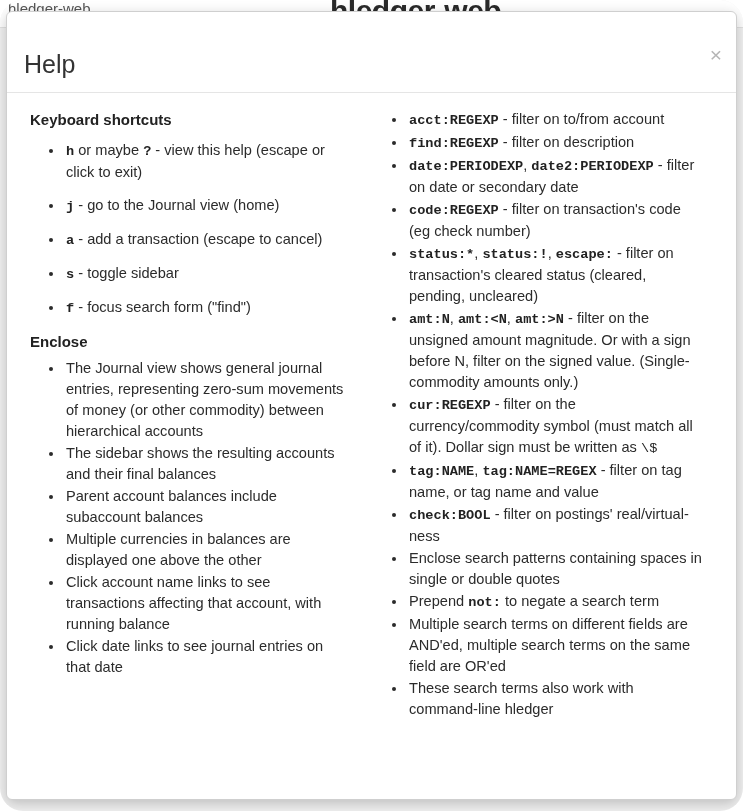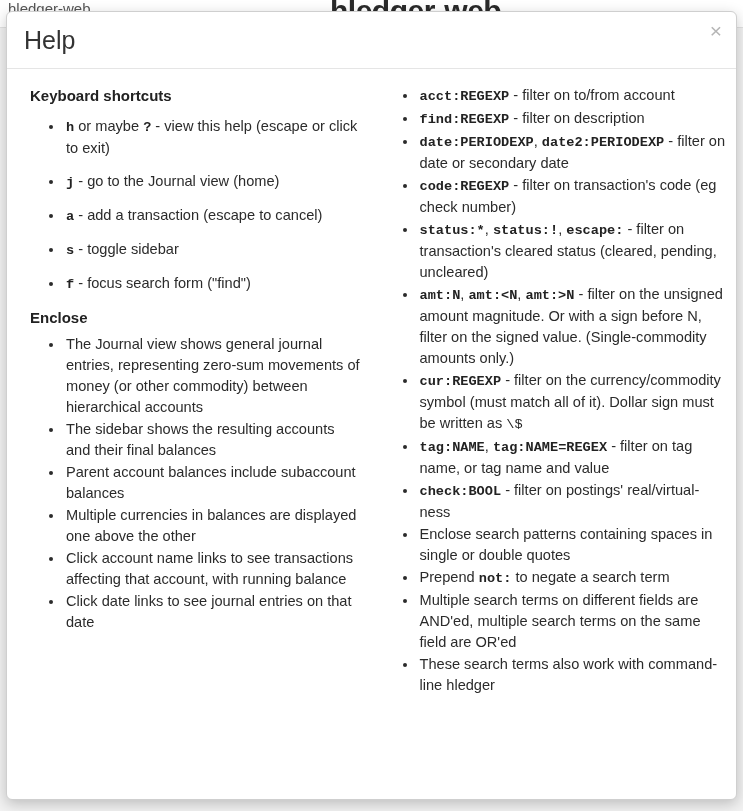--- a/index.html
+++ b/index.html
@@ -10,20 +10,21 @@
     height: 811px;
     font-family: "Liberation Sans", sans-serif;
     background: #ffffff;
   }
   #page {
     position: relative;
     width: 743px;
     height: 811px;
     overflow: hidden;
     background: #f2f2f2;
+    border-radius: 23px;
   }
   
   .bg-page {
     position: absolute;
     top: 0; left: 0; right: 0;
     height: 28px;
     background: #ffffff;
     border-bottom: 1px solid #e2e2e2;
   }
   .bg-brand {
@@ -61,20 +62,21 @@
     background: #ffffff;
     border: 1px solid #cfcfcf;
     border-radius: 6px;
     box-shadow: 0 4px 14px rgba(0,0,0,0.22);
     overflow: hidden;
   }
   .modal-header {
     position: relative;
     height: 57px;
     border-bottom: 1px solid #e5e5e5;
+    margin-top: 24px;
   }
   .modal-title {
     position: absolute;
     left: 17px;
     top: 14px;
     font-size: 25px;
     color: #333;
     font-weight: normal;
   }
   .modal-close {
@@ -85,21 +87,21 @@
     color: #b5b5b5;
     line-height: 1;
     cursor: pointer;
     background: none;
     border: none;
     padding: 0;
     font-family: "Liberation Sans", sans-serif;
   }
   .modal-body {
     display: flex;
-    padding: 16px 2px 0 10px;
+    padding: 16px 23px 0 10px;
   }
   .col {
     width: 50%;
     padding: 0 8px;
   }
   .col-left { padding-left: 13px; padding-right: 14px; }
   .col-right { padding-left: 8px; }
 
   h4.section {
     font-size: 15px;

